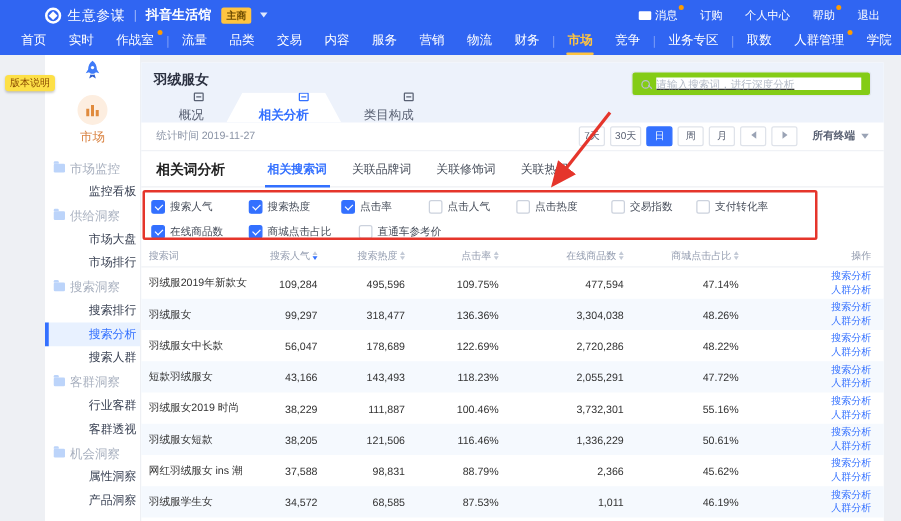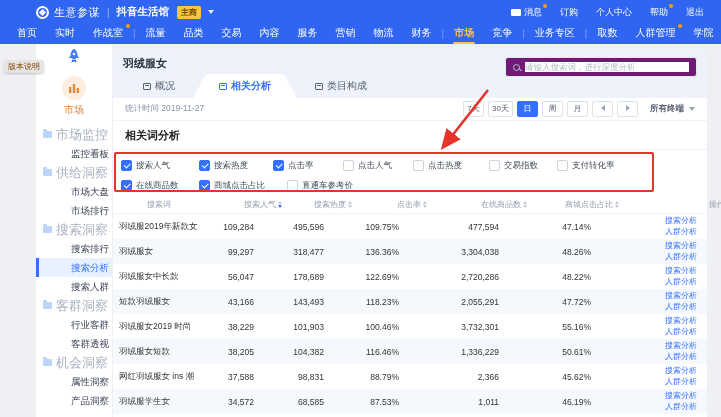--- a/index.html
+++ b/index.html
@@ -27,41 +27,41 @@
   .odot { width:4px; height:4px; border-radius:50%; background:#ff9c00; position:absolute; top:-2px; right:-2px; }
   .h-row2 { height:22px; display:flex; align-items:center; padding-left:8px; font-size:10px; }
   .nav-item { padding:0 9px; height:22px; line-height:21px; position:relative; cursor:pointer; white-space:nowrap; }
   .nav-item.active { color:#ffc440; font-weight:bold; }
   .nav-item.active::after { content:""; position:absolute; left:8px; right:8px; bottom:0; height:2px; background:#ffc440; border-radius:1px; }
   .nav-div { color:rgba(255,255,255,.35); padding:0 1px; }
   .ndot { width:4px; height:4px; border-radius:50%; background:#ff9c00; position:absolute; top:2px; right:2px; }
   
   .sidebar { position:absolute; left:36px; top:44px; bottom:0; width:76px; background:#fff; z-index:1; }
   .side-top { height:30px; position:relative; text-align:center; padding-top:3px; }
-  .ver-tag { position:absolute; left:-32px; top:16px; background:#e5e5e5; color:#8a4a00; font-size:8px; padding:1px 4px; border-radius:3px; white-space:nowrap; box-shadow:0 1px 2px rgba(0,0,0,.2); }
+  .ver-tag { position:absolute; left:-32px; top:16px; background:#fde047; color:#8a4a00; font-size:8px; padding:1px 4px; border-radius:3px; white-space:nowrap; box-shadow:0 1px 2px rgba(0,0,0,.2); }
   .side-module { text-align:center; padding:2px 0 8px; }
   .mod-circle { width:24px; height:24px; border-radius:50%; background:#fdeee0; margin:0 auto; display:flex; align-items:center; justify-content:center; }
   .mod-label { color:#d9813f; font-size:10px; margin-top:3px; }
-  .s-group-hd { display:flex; align-items:center; gap:4px; padding-left:7px; height:19px; font-size:13px; color:#a8b0bf; }
+  .s-group-hd { display:flex; align-items:center; gap:4px; padding-left:7px; height:19px; font-size:10px; color:#a8b0bf; }
   .fold { width:9px; height:7px; background:#bcd4fa; border-radius:1px; position:relative; flex:none; }
   .fold::before { content:""; position:absolute; top:-2px; left:0; width:4px; height:2px; background:#bcd4fa; border-radius:1px 1px 0 0; }
   .s-item { height:19px; line-height:19px; padding-left:35px; font-size:9.5px; color:#3a4254; cursor:pointer; position:relative; }
   .s-item.active { background:#e8f1ff; color:#3370ff; }
   .s-item.active::before { content:""; position:absolute; left:0; top:0; bottom:0; width:3px; background:#3370ff; }
   
   .card { position:absolute; left:113px; top:50px; width:594px; bottom:0; background:#fff; z-index:1; }
   .tabs-band { background:#edf2fb; height:48px; position:relative; padding:6px 10px 0; }
   .kw-title { font-size:11px; font-weight:bold; color:#2b3granite0; color:#2b3040; }
-  .search-box { position:absolute; right:10px; top:7px; width:192px; height:20px; background:#701a75; border:1px solid #e2e7f0; border-radius:3px; display:flex; align-items:center; padding:0 7px; gap:5px; }
+  .search-box { position:absolute; right:10px; top:7px; width:192px; height:20px; background:#84cc16; border:1px solid #e2e7f0; border-radius:3px; display:flex; align-items:center; padding:0 7px; gap:5px;text-decoration:underline; }
   .mag { width:7px; height:7px; border:1.3px solid #b7bfcc; border-radius:50%; position:relative; flex:none; }
   .mag::after { content:""; position:absolute; width:4px; height:1.3px; background:#b7bfcc; transform:rotate(45deg); right:-3px; bottom:-1px; }
   .search-box input { border:none; outline:none; font-size:8.5px; width:100%; color:#333; font-family:inherit; }
   .search-box input::placeholder { color:#b3bac6; }
   .tabs { position:absolute; left:12px; bottom:0; display:flex; }
-  .tab { height:24px; display:flex; align-items:center; gap:4px; padding:0 18px; font-size:10px; color:#596173; cursor:pointer; }
+  .tab { height:24px; display:flex; align-items:flex-end; gap:4px; padding:0 18px; font-size:10px; color:#596173; cursor:pointer;flex-direction:column; }
   .tab.active { background:#fff; color:#3370ff; font-weight:bold; clip-path:polygon(13px 0, calc(100% - 13px) 0, 100% 100%, 0 100%); padding:0 26px; }
   .tab-ic { width:8px; height:7px; border:1px solid currentColor; border-radius:1px; position:relative; flex:none; }
   .tab-ic::after { content:""; position:absolute; left:1px; right:1px; top:1.5px; border-top:1px solid currentColor; }
   .stats-row { height:23px; display:flex; align-items:center; padding:0 12px; border-bottom:1px solid #f0f2f6; font-size:8.5px; color:#8a93a5; }
   .date-controls { margin-left:auto; display:flex; gap:4px; align-items:center; }
   .dbtn { min-width:21px; height:16px; line-height:14px; text-align:center; border:1px solid #dfe3ea; border-radius:2px; background:#fff; color:#596173; font-size:8px; padding:0 3px; cursor:pointer; }
   .dbtn.active { background:#3370ff; border-color:#3370ff; color:#fff; }
   .chev { width:0; height:0; display:inline-block; }
   .chev-l { border-top:3px solid transparent; border-bottom:3px solid transparent; border-right:4px solid #9aa3b5; }
   .chev-r { border-top:3px solid transparent; border-bottom:3px solid transparent; border-left:4px solid #9aa3b5; }
@@ -83,21 +83,21 @@
   .t-head { display:flex; height:18px; align-items:center; font-size:8px; color:#949db0; border-bottom:1px solid #f0f2f6; padding:0 10px 0 6px; }
   .t-row { display:flex; height:25px; align-items:center; font-size:8.5px; color:#333; padding:0 10px 0 6px; }
   .t-row:nth-child(even) { background:#f5f9fe; }
   .c0 { width:90px; text-align:left; overflow:hidden; white-space:nowrap; }
   .c1 { width:45px; text-align:right; }
   .c2 { width:70px; text-align:right; }
   .c3 { width:75px; text-align:right; }
   .c4 { width:100px; text-align:right; }
   .c5 { width:92px; text-align:right; }
   .c6 { flex:1; text-align:right; }
-  .hcell { display:inline-flex; align-items:center; justify-content:flex-end; gap:2px; width:100%;margin-left:28px; }
+  .hcell { display:inline-flex; align-items:center; justify-content:flex-end; gap:2px; width:100%; }
   .c0 .hcell { justify-content:flex-start; }
   .sort { display:inline-flex; flex-direction:column; gap:1px; }
   .tri { width:0; height:0; border-left:2.5px solid transparent; border-right:2.5px solid transparent; }
   .tri-u { border-bottom:3px solid #c3cad6; }
   .tri-d { border-top:3px solid #c3cad6; }
   .tri-d.sel { border-top-color:#3370ff; }
   .links { display:flex; flex-direction:column; align-items:flex-end; line-height:1.3; }
   .links a { color:#3370ff; font-size:8px; text-decoration:none; cursor:pointer; }
   .anno-svg { position:absolute; left:0; top:0; z-index:6; pointer-events:none; }
 </style>
@@ -248,20 +248,26 @@
         <span class="dbtn"><i class="chev chev-r"></i></span>
         <span class="terminal">
           <span>所有终端</span>
           <i class="chev chev-d"></i>
         </span>
       </div>
   </div>
 
   <div class="section-row">
     <span class="sec-title">相关词分析</span>
+    <div id="word-tabs" style="display:flex">
+        <span class="wtab active">相关搜索词</span>
+        <span class="wtab">关联品牌词</span>
+        <span class="wtab">关联修饰词</span>
+        <span class="wtab">关联热词</span>
+      </div>
   </div>
 
   <div class="metrics">
     <div class="m-row" id="m-row1">
         <label class="m-item" style="width: 78px;">
           <span class="cb on"></span>
           <span>搜索人气</span>
         </label>
         <label class="m-item" style="width: 74px;">
           <span class="cb on"></span>
@@ -393,33 +399,33 @@
         <div class="c4">2,055,291</div>
         <div class="c5">47.72%</div>
         <div class="c6 links">
           <a>搜索分析</a>
           <a>人群分析</a>
         </div>
       </div>
       <div class="t-row">
         <div class="c0">羽绒服女2019 时尚</div>
         <div class="c1">38,229</div>
-        <div class="c2">101,903</div>
+        <div class="c2">111,887</div>
         <div class="c3">100.46%</div>
         <div class="c4">3,732,301</div>
         <div class="c5">55.16%</div>
         <div class="c6 links">
           <a>搜索分析</a>
           <a>人群分析</a>
         </div>
       </div>
       <div class="t-row">
         <div class="c0">羽绒服女短款</div>
         <div class="c1">38,205</div>
-        <div class="c2">104,382</div>
+        <div class="c2">121,506</div>
         <div class="c3">116.46%</div>
         <div class="c4">1,336,229</div>
         <div class="c5">50.61%</div>
         <div class="c6 links">
           <a>搜索分析</a>
           <a>人群分析</a>
         </div>
       </div>
       <div class="t-row">
         <div class="c0">网红羽绒服女 ins 潮</div>

